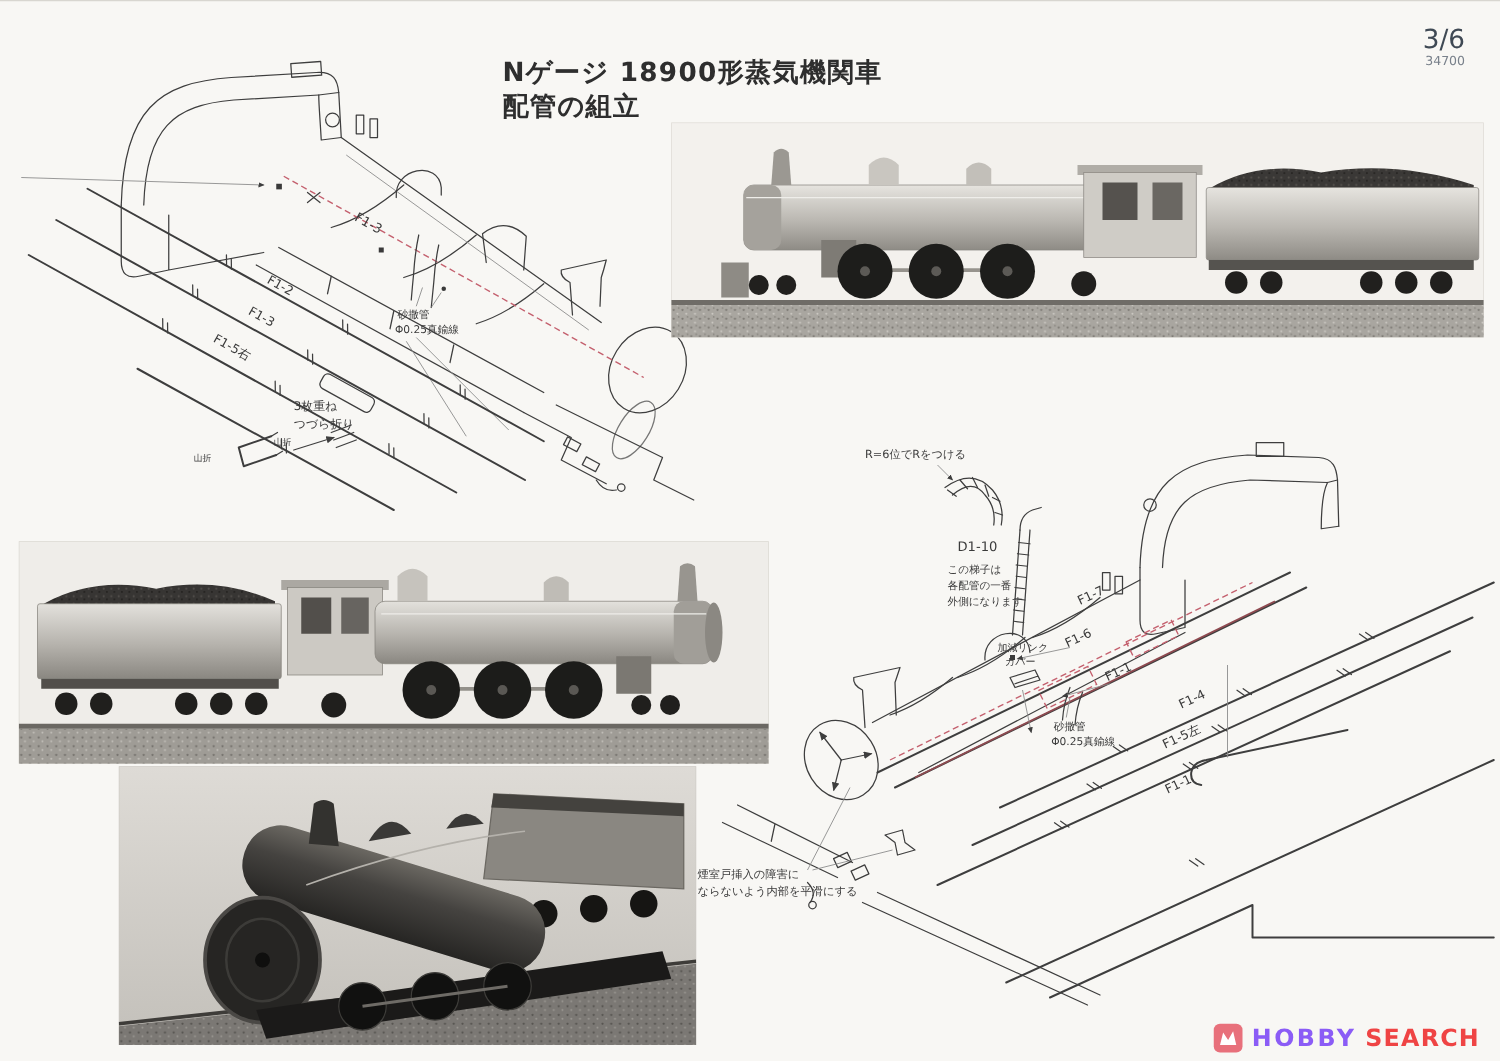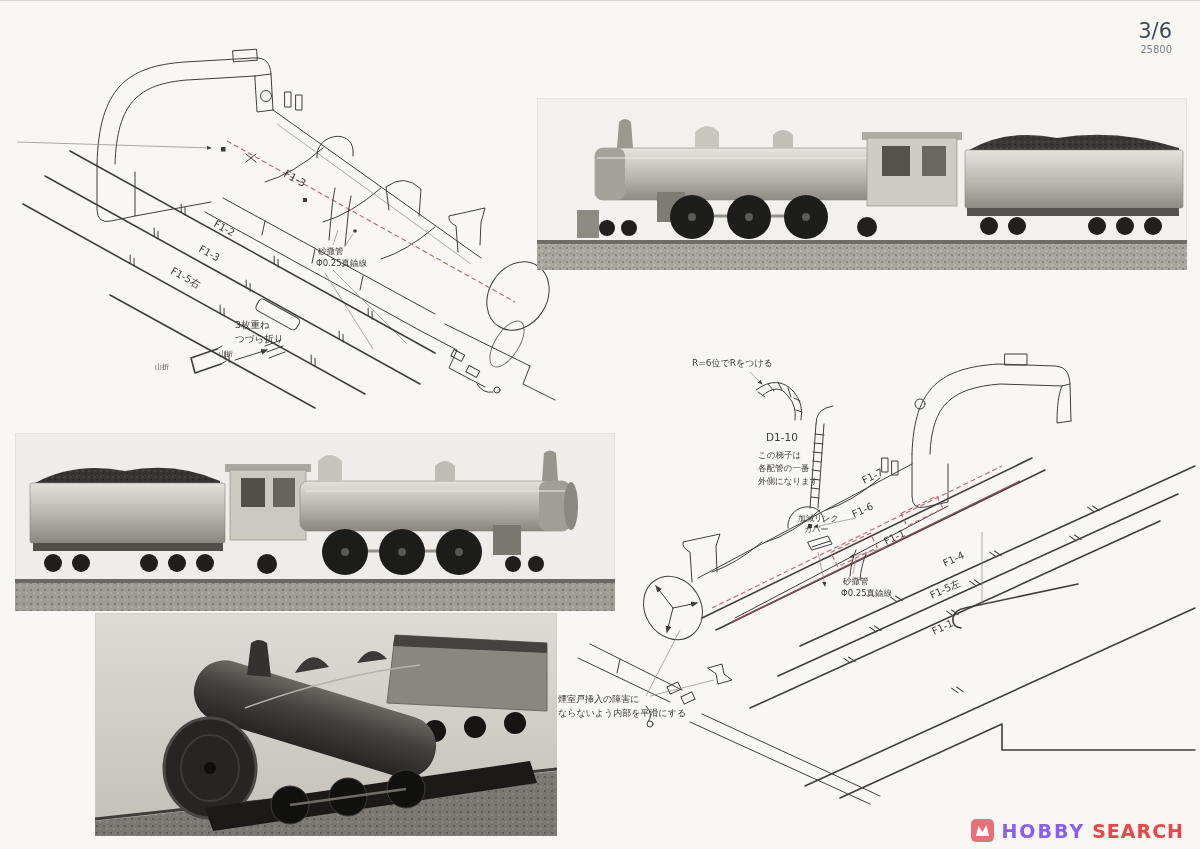--- a/index.html
+++ b/index.html
@@ -27,23 +27,27 @@
   .ink2{stroke:#3e3e3e;fill:none;stroke-width:1.6;stroke-linecap:round;stroke-linejoin:round;}
   .thin{stroke:#8a8a8a;fill:none;stroke-width:.7;}
   .red-dash{stroke:#c4606e;fill:none;stroke-width:1.1;stroke-dasharray:5 3;}
   .red-solid{stroke:#8f4a50;fill:none;stroke-width:1.4;}
 </style>
 </head>
 <body>
 
 <div class="page">
 
+  <div class="title">
+    <div>Nゲージ 18900形蒸気機関車</div>
+    <div>配管の組立</div>
+  </div>
   <div class="pagenum">
     <div class="big">3/6</div>
-    <div class="small">25800</div>
+    <div class="small">34700</div>
   </div>
 
 
   <svg class="diagram" style="left:15px;top:45px" width="640" height="385" viewBox="0 0 640 385">
     <defs>
       <marker id="ahL" markerWidth="8" markerHeight="8" refX="6" refY="3" orient="auto">
         <path d="M0 0 L7 3 L0 6 Z" fill="#3e3e3e"></path>
       </marker>
     </defs>
 

